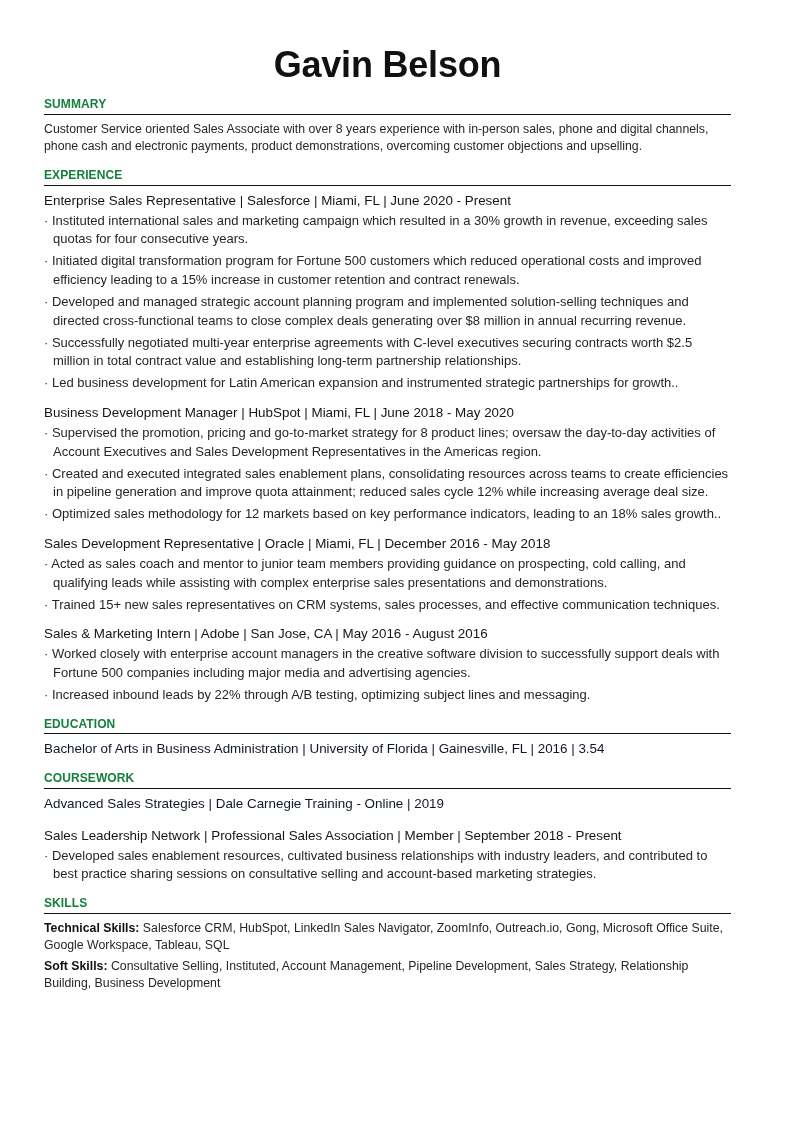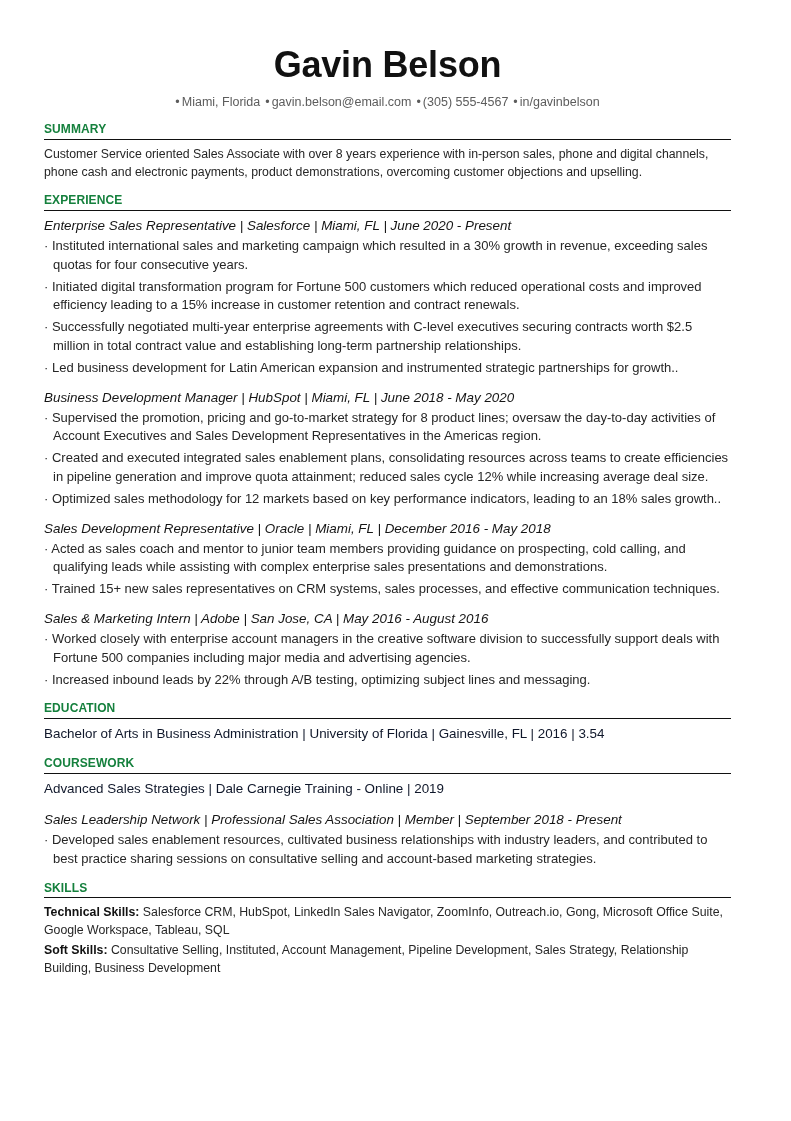--- a/index.html
+++ b/index.html
@@ -71,21 +71,20 @@
     margin-bottom: 11px;
   }
   .entry:last-child { margin-bottom: 0; }
 
   .entry-title {
     font-size: 13.4px;
     font-weight: normal;
     color: #151515;
     line-height: 1.35;
     margin: 0 0 2px 0;
-    font-style: italic;
   }
 
   .para {
     font-size: 12.3px;
     line-height: 1.43;
     color: #262626;
     margin: 0 0 3px 0;
   }
   .para:last-child { margin-bottom: 0; }
 
@@ -120,35 +119,35 @@
     color: #111111;
   }
 </style>
 </head>
 <body>
 
 <div class="page">
 
   <div class="header">
     <h1 class="full-name">Gavin Belson</h1>
-    <div class="contact-line"><span class="contact-sep" style="padding-left: 0px;">•</span><span class="contact-item">Miami, Florida</span><span class="contact-sep">•</span><span class="contact-item">gavin.belson@email.com</span><span class="contact-sep">•</span><span class="contact-item">(305) 555-4567</span><span class="contact-sep">•</span><span class="contact-item">in/gavinbelson</span></div>
   </div>
 
   <div class="section">
     <div class="section-heading">SUMMARY</div>
     <p class="para">Customer Service oriented Sales Associate with over 8 years experience with in-person sales, phone and digital channels, phone cash and electronic payments, product demonstrations, overcoming customer objections and upselling.</p>
   </div>
 
   <div class="section">
     <div class="section-heading">EXPERIENCE</div>
     <div>
         <div class="entry">
           <div class="entry-title">Enterprise Sales Representative | Salesforce | Miami, FL | June 2020 - Present</div>
           <p class="bullet"><span class="bullet-dot">· </span>Instituted international sales and marketing campaign which resulted in a 30% growth in revenue, exceeding sales quotas for four consecutive years.</p>
           <p class="bullet"><span class="bullet-dot">· </span>Initiated digital transformation program for Fortune 500 customers which reduced operational costs and improved efficiency leading to a 15% increase in customer retention and contract renewals.</p>
+          <p class="bullet"><span class="bullet-dot">· </span>Developed and managed strategic account planning program and implemented solution-selling techniques and directed cross-functional teams to close complex deals generating over $8 million in annual recurring revenue.</p>
           <p class="bullet"><span class="bullet-dot">· </span>Successfully negotiated multi-year enterprise agreements with C-level executives securing contracts worth $2.5 million in total contract value and establishing long-term partnership relationships.</p>
           <p class="bullet"><span class="bullet-dot">· </span>Led business development for Latin American expansion and instrumented strategic partnerships for growth..</p>
         </div>
         <div class="entry">
           <div class="entry-title">Business Development Manager | HubSpot | Miami, FL | June 2018 - May 2020</div>
           <p class="bullet"><span class="bullet-dot">· </span>Supervised the promotion, pricing and go-to-market strategy for 8 product lines; oversaw the day-to-day activities of Account Executives and Sales Development Representatives in the Americas region.</p>
           <p class="bullet"><span class="bullet-dot">· </span>Created and executed integrated sales enablement plans, consolidating resources across teams to create efficiencies in pipeline generation and improve quota attainment; reduced sales cycle 12% while increasing average deal size.</p>
           <p class="bullet"><span class="bullet-dot">· </span>Optimized sales methodology for 12 markets based on key performance indicators, leading to an 18% sales growth..</p>
         </div>
         <div class="entry">

